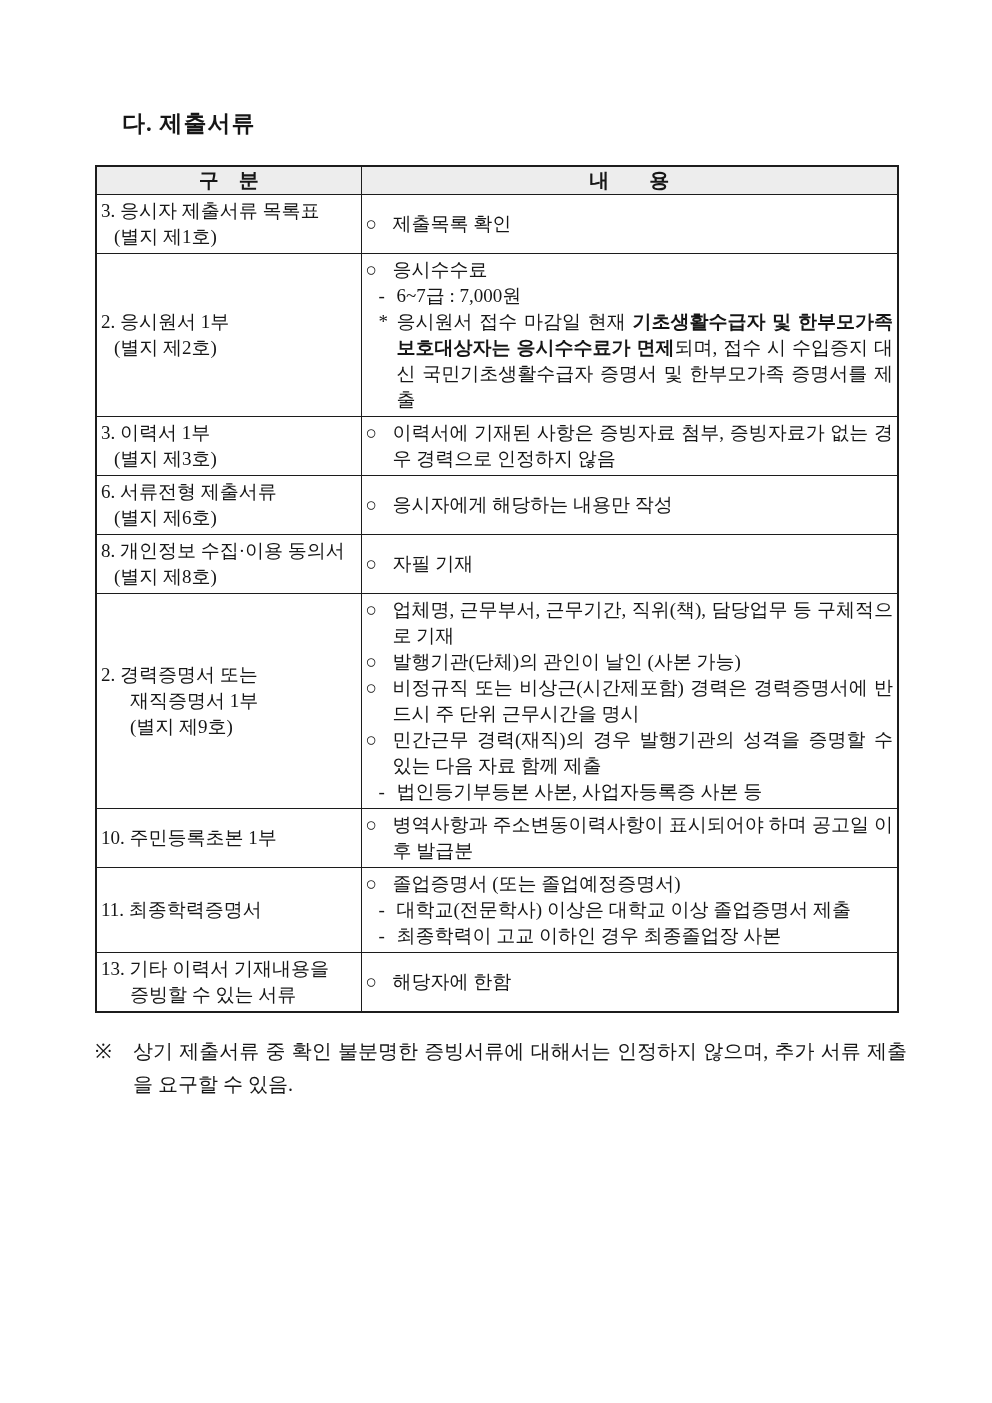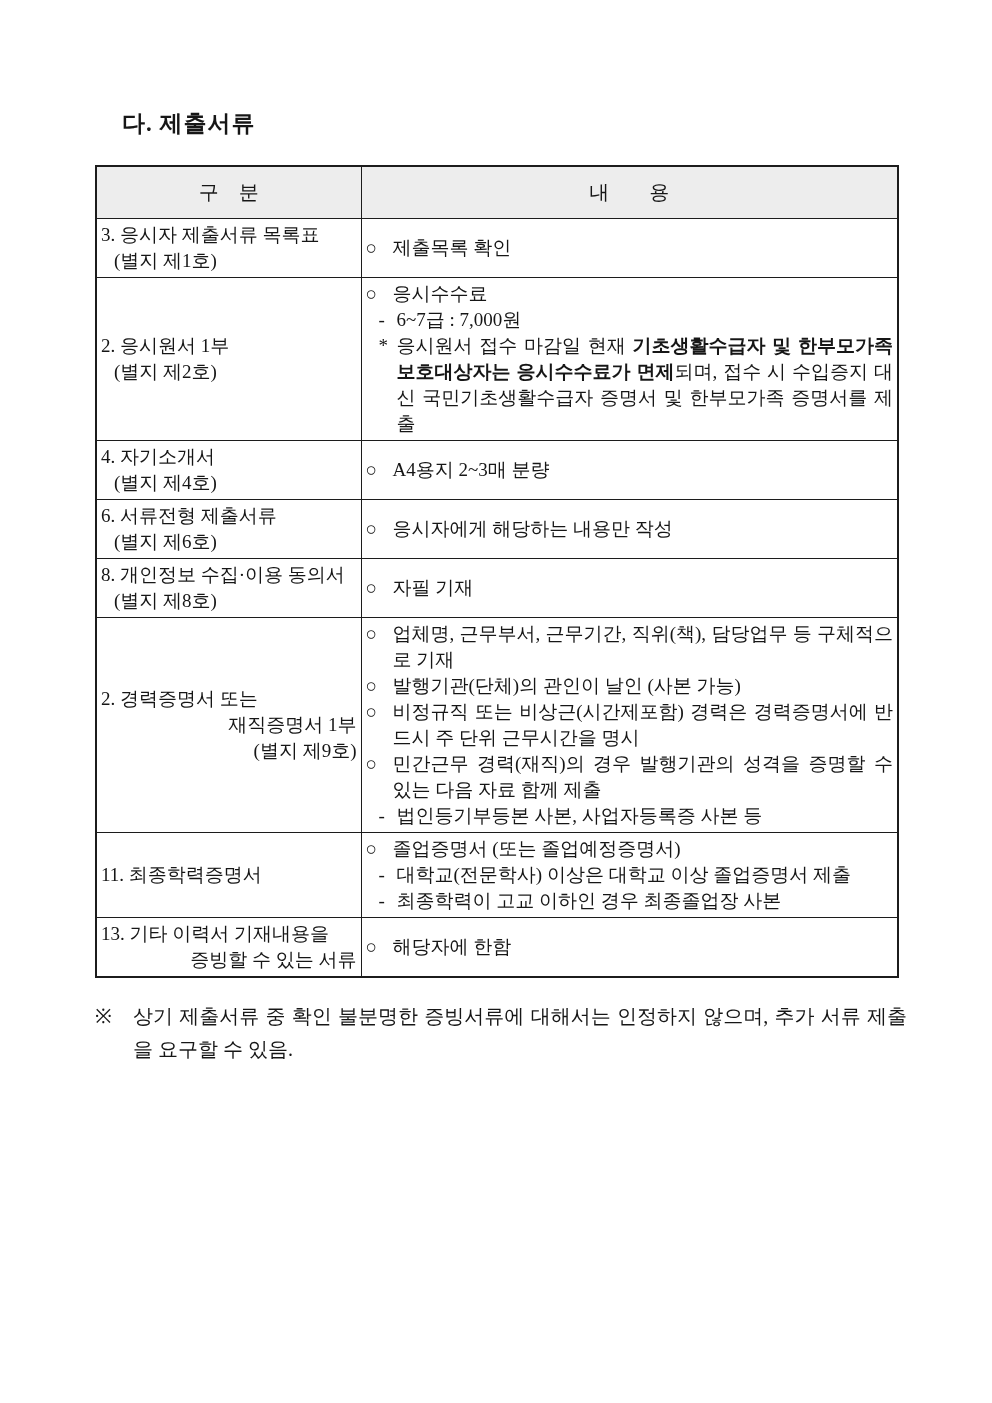--- a/index.html
+++ b/index.html
@@ -29,37 +29,37 @@
     width: 802px;
     table-layout: fixed;
     border: 2px solid #1c1c1c;
   }
   table.docs col.c-cat { width: 265px; }
   table.docs col.c-cont { width: 537px; }
   table.docs th {
     background: #ededed;
     border: 1px solid #1c1c1c;
     font-size: 20px;
-    font-weight: normal;
+    font-weight: bold;
     height: 27px;
     text-align: center;
-    padding: 12px;
+    padding: 0;
   }
   table.docs td {
     border: 1px solid #1c1c1c;
     vertical-align: middle;
     font-size: 19px;
     line-height: 26px;
     padding: 3px 4px;
     box-sizing: border-box;
   }
   td.cat { padding-left: 4px; }
   .cat-line.ind0 { padding-left: 0; }
   .cat-line.ind1 { padding-left: 13px; }
-  .cat-line.ind2 { padding-left: 29px; text-align: right; }
+  .cat-line.ind2 { padding-left: 29px; }
   td.cont { padding-left: 6px; padding-right: 5px; }
   .item { display: flex; }
   .item .m { flex: 0 0 27px; }
   .item.lv1 { padding-left: 13px; }
   .item.lv1 .m { flex: 0 0 18px; }
   .item .t { flex: 1 1 auto; text-align: justify; }
   .b { font-weight: bold; }
   
   .r0 td { height: 57px; }
   .r1 td { height: 156px; }
@@ -128,29 +128,29 @@
             <div class="item lv1">
               <span class="m">-</span>
               <span class="t"><span>6~7급 : 7,000원</span></span>
             </div>
             <div class="item lv1">
               <span class="m">*</span>
               <span class="t"><span>응시원서 접수 마감일 현재 </span><span class="b">기초생활수급자 및 한부모가족 보호대상자는 응시수수료가 면제</span><span>되며, 접수 시 수입증지 대신 국민기초생활수급자 증명서 및 한부모가족 증명서를 제출</span></span>
             </div>
           </td>
         </tr>
-        <tr class="r3">
-          <td class="cat">
-            <div class="cat-line ind0">4. 자기소개서</div>
-            <div class="cat-line ind1">(별지 제4호)</div>
-          </td>
-          <td class="cont">
-            <div class="item lv0">
-              <span class="m">○</span>
-              <span class="t"><span>A4용지 2~3매 분량</span></span>
+        <tr class="r2">
+          <td class="cat">
+            <div class="cat-line ind0">3. 이력서 1부</div>
+            <div class="cat-line ind1">(별지 제3호)</div>
+          </td>
+          <td class="cont">
+            <div class="item lv0">
+              <span class="m">○</span>
+              <span class="t"><span>이력서에 기재된 사항은 증빙자료 첨부, 증빙자료가 없는 경우 경력으로 인정하지 않음</span></span>
             </div>
           </td>
         </tr>
         <tr class="r5">
           <td class="cat">
             <div class="cat-line ind0">6. 서류전형 제출서류</div>
             <div class="cat-line ind1">(별지 제6호)</div>
           </td>
           <td class="cont">
             <div class="item lv0">
@@ -190,20 +190,31 @@
               <span class="m">○</span>
               <span class="t"><span>비정규직 또는 비상근(시간제포함) 경력은 경력증명서에 반드시 주 단위 근무시간을 명시</span></span>
             </div>
             <div class="item lv0">
               <span class="m">○</span>
               <span class="t"><span>민간근무 경력(재직)의 경우 발행기관의 성격을 증명할 수 있는 다음 자료 함께 제출</span></span>
             </div>
             <div class="item lv1">
               <span class="m">-</span>
               <span class="t"><span>법인등기부등본 사본, 사업자등록증 사본 등</span></span>
+            </div>
+          </td>
+        </tr>
+        <tr class="r9">
+          <td class="cat">
+            <div class="cat-line ind0">10. 주민등록초본 1부</div>
+          </td>
+          <td class="cont">
+            <div class="item lv0">
+              <span class="m">○</span>
+              <span class="t"><span>병역사항과 주소변동이력사항이 표시되어야 하며 공고일 이후 발급분</span></span>
             </div>
           </td>
         </tr>
         <tr class="r10">
           <td class="cat">
             <div class="cat-line ind0">11. 최종학력증명서</div>
           </td>
           <td class="cont">
             <div class="item lv0">
               <span class="m">○</span>

